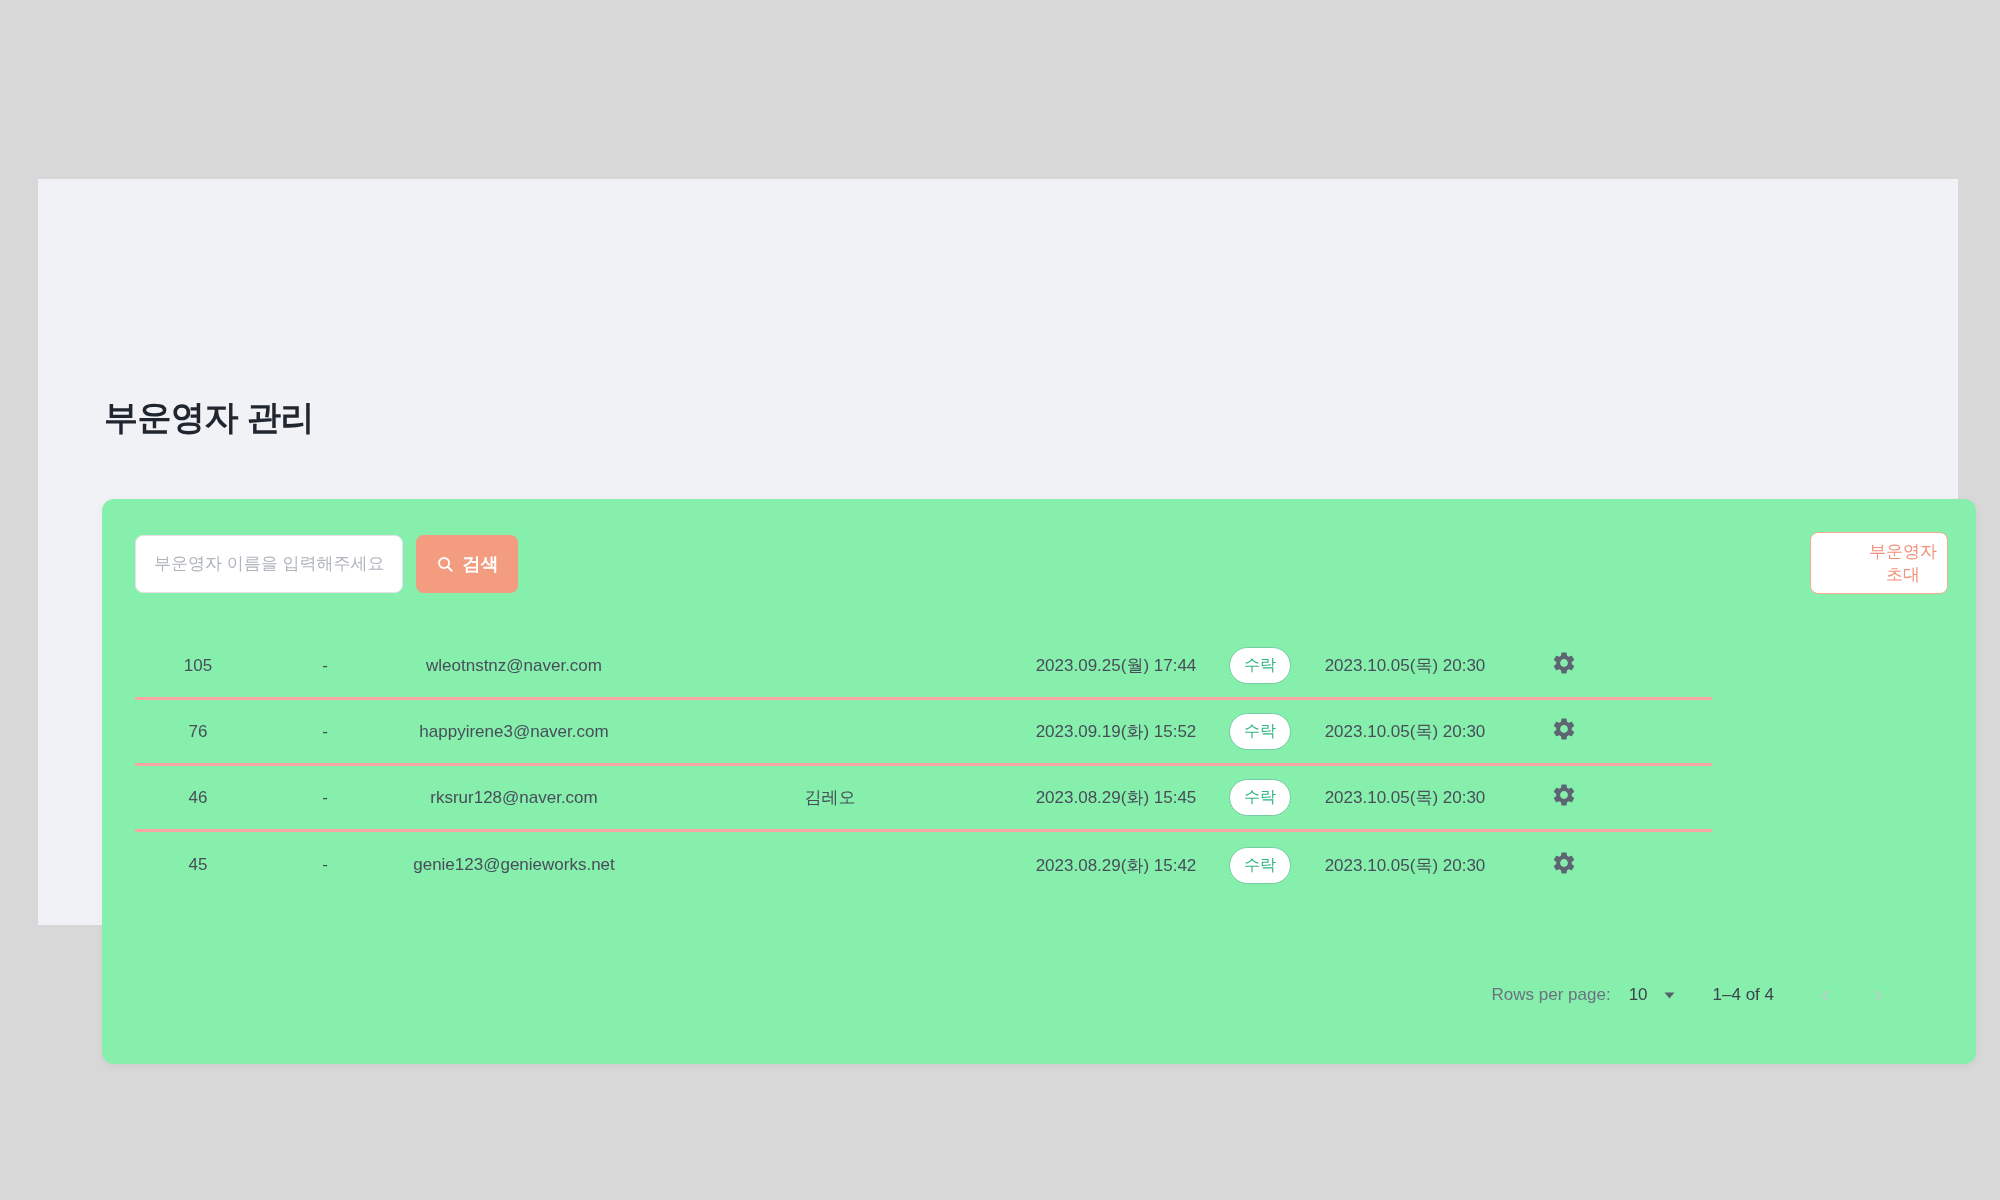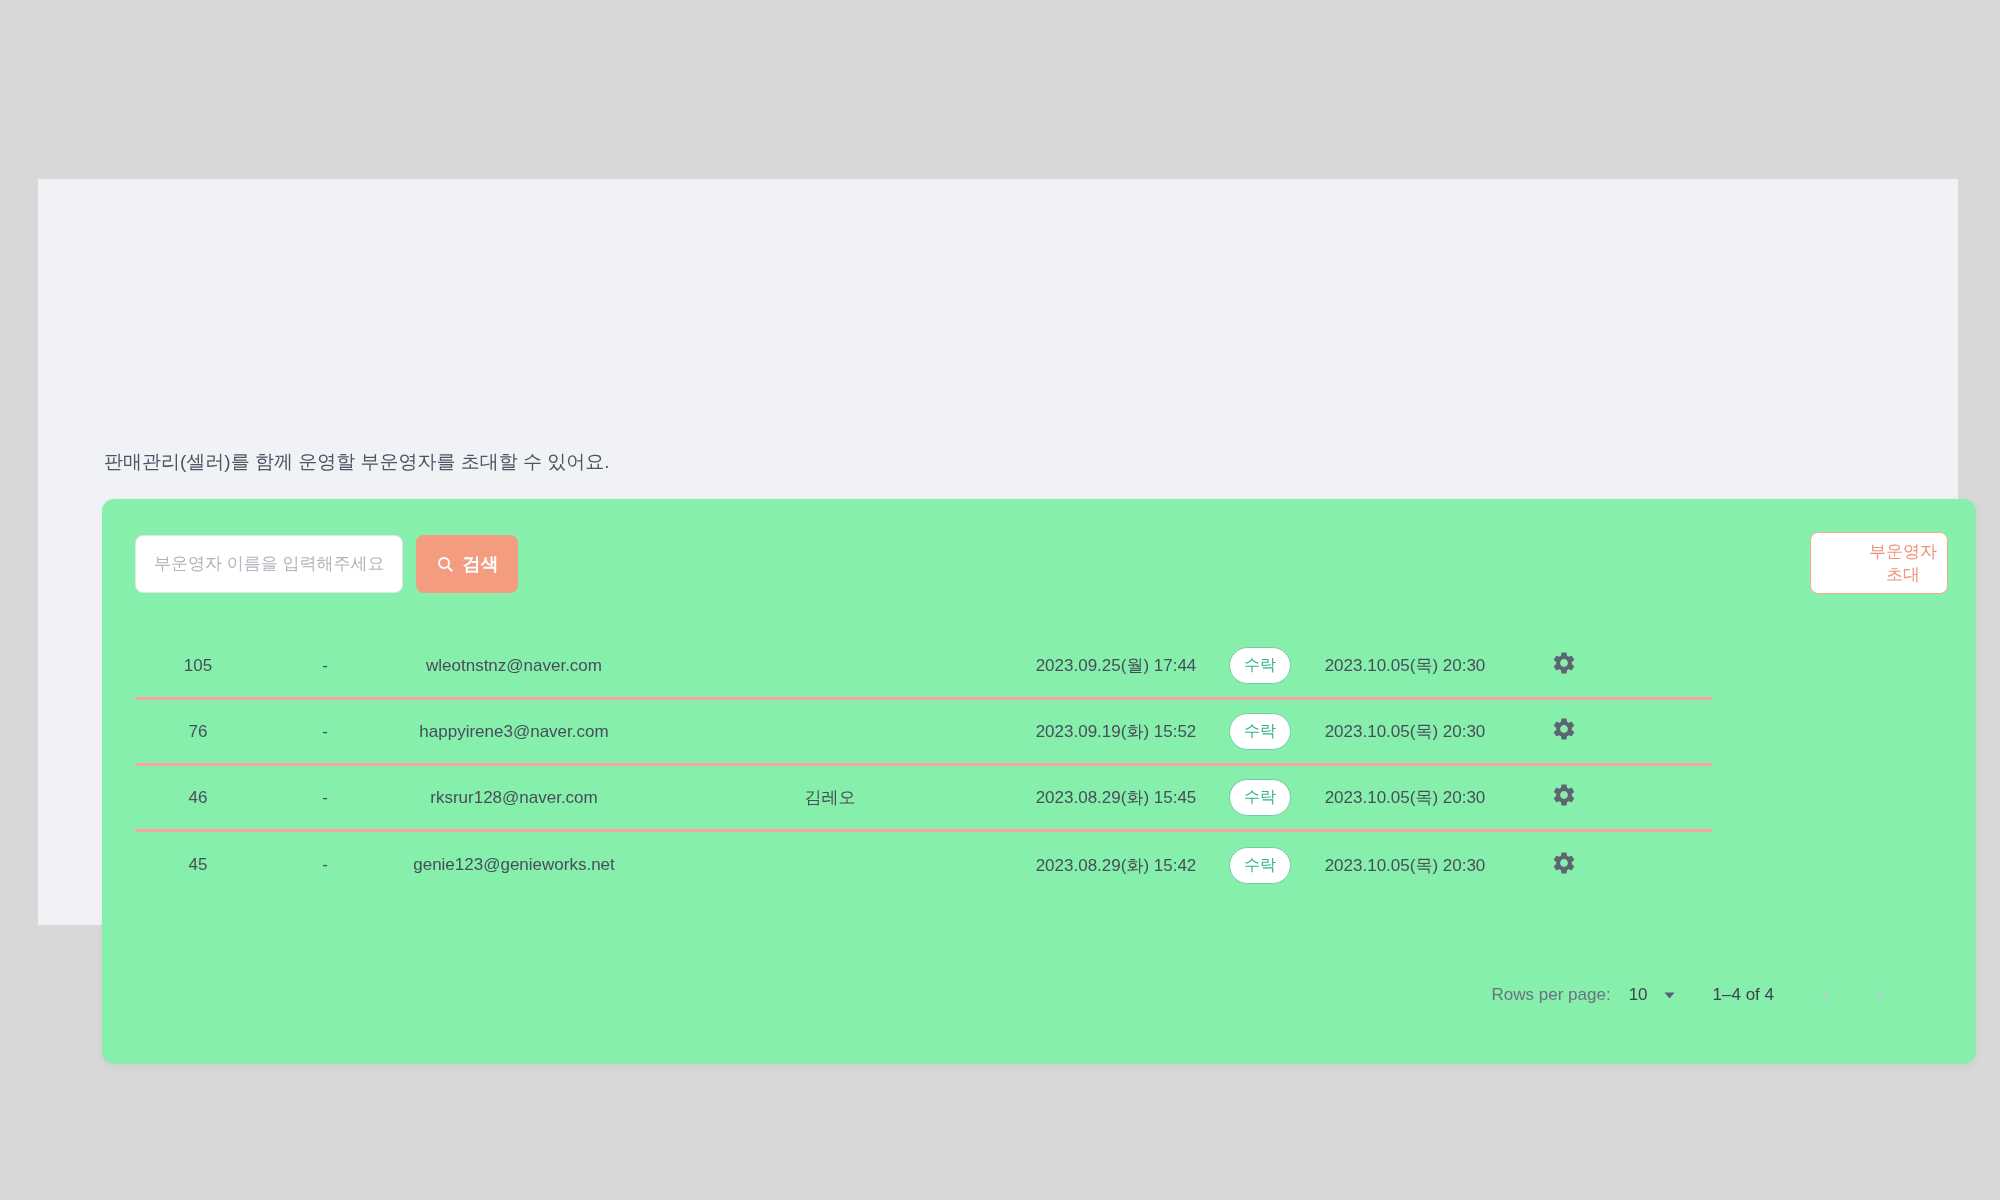--- a/index.html
+++ b/index.html
@@ -87,21 +87,21 @@
   .pg-value { font-size:17px; color:#3c434d; }
   .pg-range { font-size:17px; color:#3c434d; margin-left:38px; }
   .pg-prev { margin-left:40px; }
   .pg-next { margin-left:30px; }
   .pg-chev { display:inline-flex; cursor:pointer; padding:4px; }
 </style>
 </head>
 <body>
 
 <div class="panel">
-  <p class="page-subtitle">판매관리(셀러)를 함께 운영할 부운영자를 초대할 수 있어요.</p>
+  <h1 class="page-title">부운영자 관리</h1>
 
   <div class="card">
 
     <input class="search-input" type="text" placeholder="부운영자 이름을 입력해주세요" style="">
 
     <button class="search-btn">
       <span style="display:inline-flex;">
         <svg width="19" height="19" viewBox="0 0 20 20">
           <circle cx="8.5" cy="8.5" r="5.3" fill="none" stroke="#ffffff" stroke-width="2"></circle>
           <line x1="12.6" y1="12.6" x2="16.6" y2="16.6" stroke="#ffffff" stroke-width="2" stroke-linecap="round"></line>

